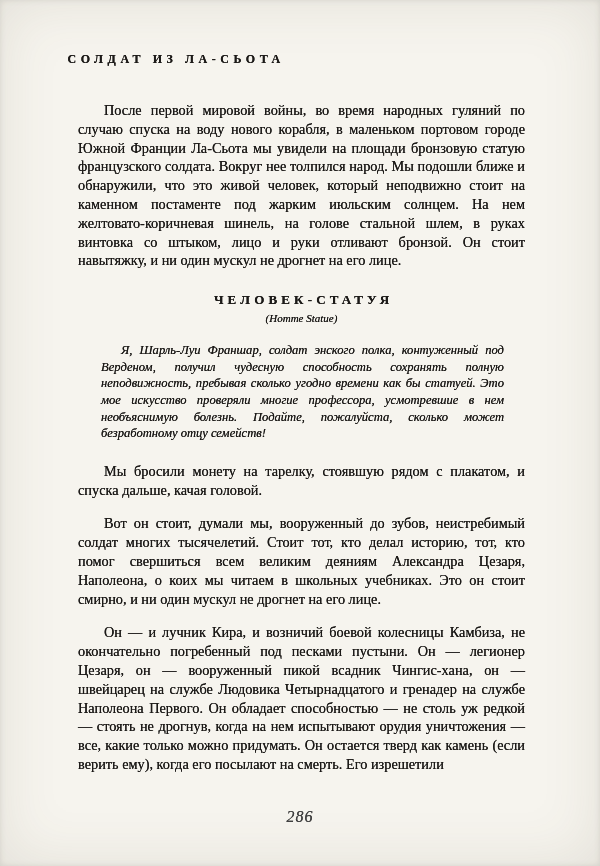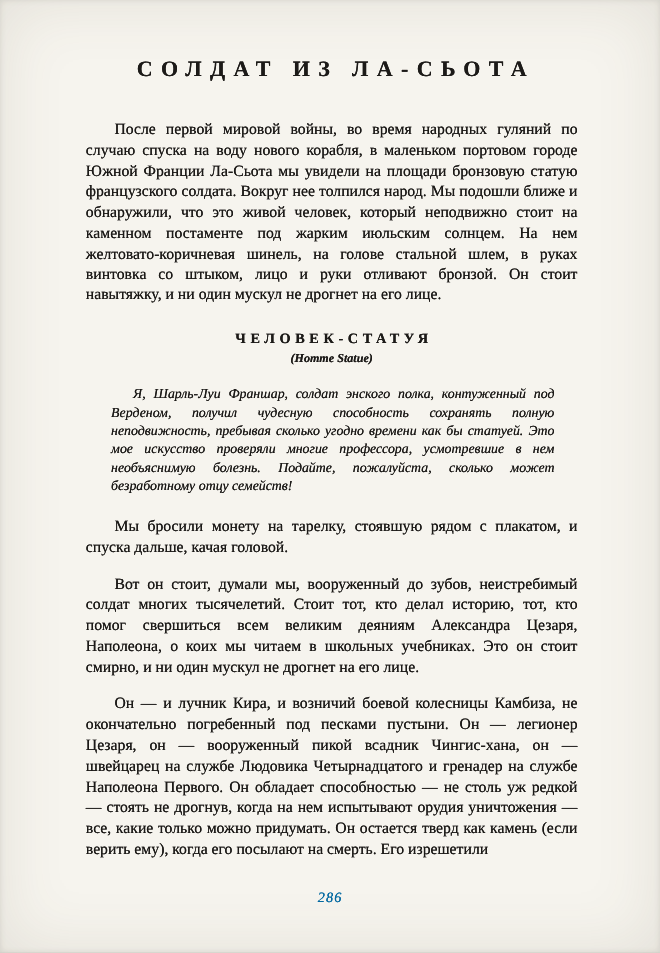--- a/index.html
+++ b/index.html
@@ -19,22 +19,21 @@
     color: #1c1a18;
   }
   .text-col {
     position: absolute;
     left: 63px;
     right: 60px;
     top: 52px;
   }
   .chapter-title {
     margin: 0 0 34px 0;
-    text-align: center;
-    font-size: 20px;
+    font-size: 12px;
     font-weight: bold;
     letter-spacing: 0.38em;
     text-indent: 0.38em; 
     white-space: nowrap;
     text-shadow: 0 0 0.5px currentColor;
   }
   p.body-para {
     margin: 15px;
     font-size: 14.3px;
     line-height: 18.8px;
@@ -48,43 +47,43 @@
     font-size: 13px;
     font-weight: bold;
     letter-spacing: 0.32em;
     text-indent: 0.32em;
     text-shadow: 0 0 0.4px currentColor;
   }
   .sign-subheading {
     margin: 0 0 18px 0;
     text-align: center;
     font-size: 11px;
-    font-weight: bold;
+    font-weight: normal;
     font-style: italic;
     text-shadow: 0 0 0.3px currentColor;
   }
   .sign-quote {
     margin: 0 36px 20px 38px;
     font-size: 12.6px;
     line-height: 16.6px;
     font-style: italic;
     text-align: justify;
     text-indent: 20px;
     text-shadow: 0 0 0.3px currentColor;
   }
   .page-number {
     position: absolute;
     left: 0;
     right: 0;
     top: 808px;
     text-align: center;
-    font-size: 13px;
+    font-size: 16px;
     font-style: italic;
     letter-spacing: 1px;
-    color: #0369a1;
+    color: #404040;
     text-shadow: 0 0 0.3px currentColor;
   }
 </style>
 </head>
 <body>
 
 <div class="sheet">
   <div class="text-col">
 
     <h1 class="chapter-title">СОЛДАТ ИЗ ЛА-СЬОТА</h1>

